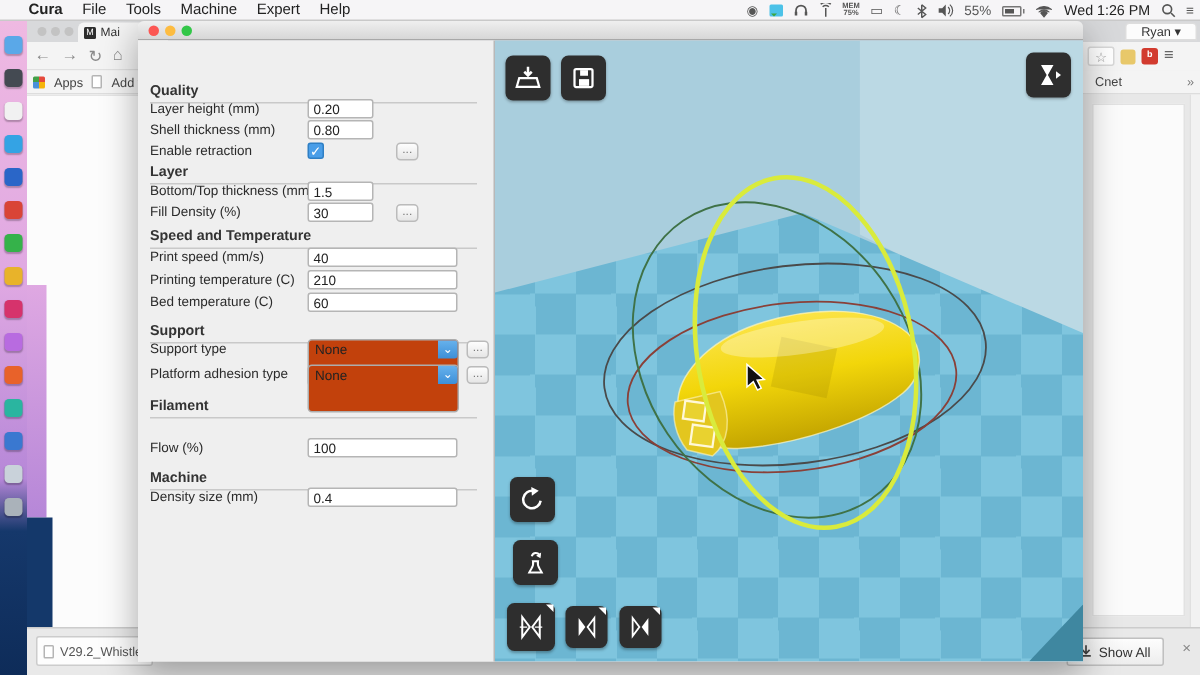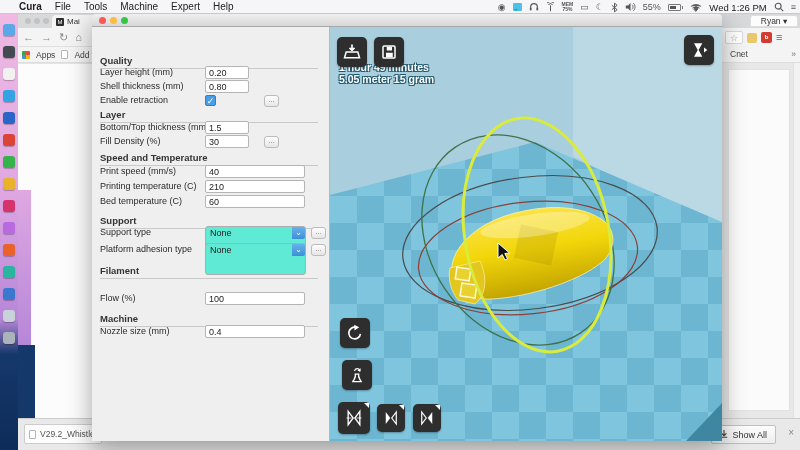--- a/index.html
+++ b/index.html
@@ -98,21 +98,21 @@
   .prow { position:absolute; left:8px; width:224px; height:13px; }
   .plabel { position:absolute; left:0; top:1px; font-size:9px; color:#2b2b2b; white-space:nowrap; }
   .pinput { position:absolute; left:105px; top:0; height:13px; background:#fff; border:1px solid #b5b5b5; border-radius:2px;
             font-size:9px; color:#222; padding:0 0 0 3px; line-height:12px; }
   .pinput.narrow { width:44px; } .pinput.wide { width:100px; }
   .pcheck { position:absolute; left:105px; top:1px; width:11px; height:11px; background:#4a9ee8; border:1px solid #2f7fc4;
             border-radius:2px; color:#fff; font-size:9px; line-height:10px; text-align:center; }
   .more-btn { position:absolute; top:1px; width:15px; height:12px; background:linear-gradient(#fdfdfd,#e6e6e6);
               border:1px solid #bbb; border-radius:3px; font-size:8px; color:#777; text-align:center; line-height:8px; }
   .more-a { left:164px; } .more-b { left:211px; }
-  .pselect { position:absolute; left:105px; top:0; width:101px; height:32px; background:#5eead4; border:1px solid #adadad;
+  .pselect { position:absolute; left:105px; top:0; width:101px; height:32px; background:#c2410c; border:1px solid #adadad;
              border-radius:3px; font-size:9px; color:#222; line-height:13px; padding-left:4px; }
   .pselect .chev { position:absolute; right:0; top:0; width:13px; height:12px; background:linear-gradient(#66b1ec,#3d8fd8);
                    border-radius:0 2px 2px 0; color:#fff; font-size:8px; text-align:center; line-height:11px; }
 
   
   .viewport { position:absolute; left:238px; top:13px; width:392px; height:414px; background:#a9cedd; overflow:hidden; }
   .wall-right { position:absolute; left:243px; top:0; width:149px; height:205px; background:#bbd9e4;
                 clip-path:polygon(0 0,100% 0,100% 100%,0 63%); }
   .plate { position:absolute; left:0; top:88px; width:392px; height:326px;
            background-image:conic-gradient(#7fc5de 90deg,#6cb6d2 90deg 180deg,#7fc5de 180deg 270deg,#6cb6d2 270deg);
@@ -327,21 +327,21 @@
       </div>
 
       <div class="sect" style="top:238px">Filament</div>
       <div class="prow" style="top:265px">
         <span class="plabel">Flow (%)</span>
         <span class="pinput wide">100</span>
       </div>
 
       <div class="sect" style="top:286px">Machine</div>
       <div class="prow" style="top:298px">
-        <span class="plabel">Nozzle size (mm)</span>
+        <span class="plabel">Density size (mm)</span>
         <span class="pinput wide">0.4</span>
       </div>
     </div>
 
     <div class="viewport">
       <div class="wall-right"></div>
       <div class="plate"></div>
       <div class="plate-corner"></div>
 
       <svg class="gizmo" viewBox="0 0 392 414">
@@ -362,24 +362,20 @@
           <path d="M120,241 L150,234 C158,252 156,268 145,277 L128,273 C120,263 118,251 120,241 Z" fill="#e3c61e" stroke="#fff6c0" stroke-width="1" stroke-opacity="0.6"></path>
           <rect x="126" y="241" width="14" height="12" transform="rotate(8 133 247)" fill="#e9d22f" stroke="#fff8d8" stroke-width="1.5"></rect>
           <rect x="131" y="257" width="15" height="13" transform="rotate(8 138 263)" fill="#e9d22f" stroke="#fff8d8" stroke-width="1.5"></rect>
         </g>
         <ellipse cx="207" cy="208" rx="72" ry="118" fill="none" stroke-width="3" transform="rotate(-10 207 208)" stroke="#d9eb3c"></ellipse>
         <g transform="translate(168,216)">
           <path d="M0,0 L0,15 L4.2,11.5 L7,17 L9.5,15.8 L6.8,10.5 L11.5,10 Z" fill="#111" stroke="#fff" stroke-width="1"></path>
         </g>
       </svg>
 
-      <div class="estimate">
-        <div>1 hour 49 minutes</div>
-        <div>5.05 meter 15 gram</div>
-      </div>
 
       <div class="vbtn" style="left:7px;top:10px">
         <svg width="20" height="20" viewBox="0 0 24 24">
           <path d="M12,3 V10 M9,7 L12,10 L15,7" fill="none" stroke="#fff" stroke-width="2"></path>
           <path d="M5,12 H19 L21,19 H3 Z" fill="none" stroke="#fff" stroke-width="1.8"></path>
         </svg>
       </div>
       <div class="vbtn" style="left:44px;top:10px">
         <svg width="18" height="18" viewBox="0 0 24 24">
           <rect x="4" y="4" width="16" height="16" rx="1.5" fill="none" stroke="#fff" stroke-width="2"></rect>

